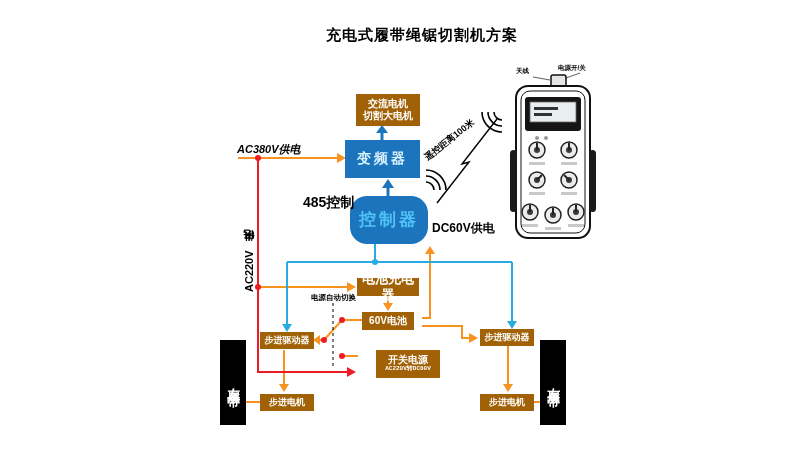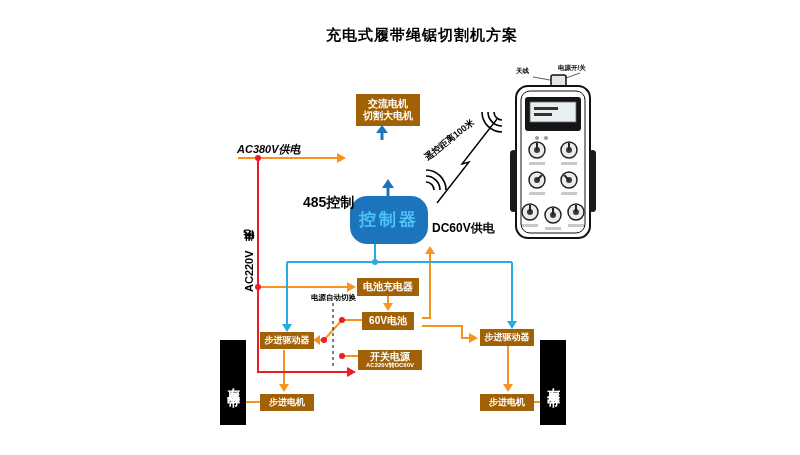--- a/index.html
+++ b/index.html
@@ -9,23 +9,23 @@
          font-size:15px;font-weight:bold;color:#000;letter-spacing:1px;}
   svg.layer{position:absolute;left:0;top:0;}
   .node{position:absolute;display:flex;flex-direction:column;align-items:center;justify-content:center;
         font-weight:bold;color:#fff;text-align:center;line-height:1.25;}
   .box-cyan{background:#a16207;}
   .box-blue{background:#1C75BC;}
   .box-black{background:#000000;}
   .n-acmotor{left:356px;top:94px;width:64px;height:32px;font-size:10px;}
   .n-inverter{left:345px;top:140px;width:75px;height:38px;font-size:14px;color:#D9F1FF;letter-spacing:3px;}
   .n-controller{left:350px;top:196px;width:78px;height:48px;font-size:17px;color:#4FC3F7;letter-spacing:3px;border-radius:17px;}
-  .n-charger{left:357px;top:278px;width:62px;height:18px;font-size:10px;}
+  .n-charger{left:357px;top:278px;width:62px;height:18px;font-size:13px;}
   .n-battery{left:362px;top:312px;width:52px;height:18px;font-size:10px;}
-  .n-psu{left:358px;top:350px;width:64px;height:20px;font-size:10px;line-height:1.15;}
+  .n-psu{left:376px;top:350px;width:64px;height:28px;font-size:10px;line-height:1.15;font-family:Liberation Mono, monospace;}
   .n-psu .sub{font-size:6px;font-weight:bold;}
   .n-ldriver{left:260px;top:332px;width:54px;height:17px;font-size:9px;}
   .n-lmotor{left:260px;top:394px;width:54px;height:17px;font-size:9px;}
   .n-rdriver{left:480px;top:329px;width:54px;height:17px;font-size:9px;}
   .n-rmotor{left:480px;top:394px;width:54px;height:17px;font-size:9px;}
   .n-ltrack{left:220px;top:340px;width:26px;height:85px;font-size:13px;letter-spacing:3px;}
   .n-rtrack{left:540px;top:340px;width:26px;height:85px;font-size:13px;letter-spacing:3px;}
   .vdown{writing-mode:vertical-rl;}
   .vup{writing-mode:vertical-rl;transform:rotate(180deg);}
   .lbl{position:absolute;font-weight:bold;color:#000;white-space:nowrap;}
@@ -173,20 +173,23 @@
     </g>
   </svg>
 
   <div class="title">充电式履带绳锯切割机方案</div>
 
   <div class="node box-cyan n-acmotor">
     <span>交流电机</span>
     <span>切割大电机</span>
   </div>
 
+  <div class="node box-blue n-inverter">
+    <span>变频器</span>
+  </div>
 
   <div class="node box-blue n-controller">
     <span>控制器</span>
   </div>
 
   <div class="node box-cyan n-charger">
     <span>电池充电器</span>
   </div>
 
   <div class="node box-cyan n-battery">

